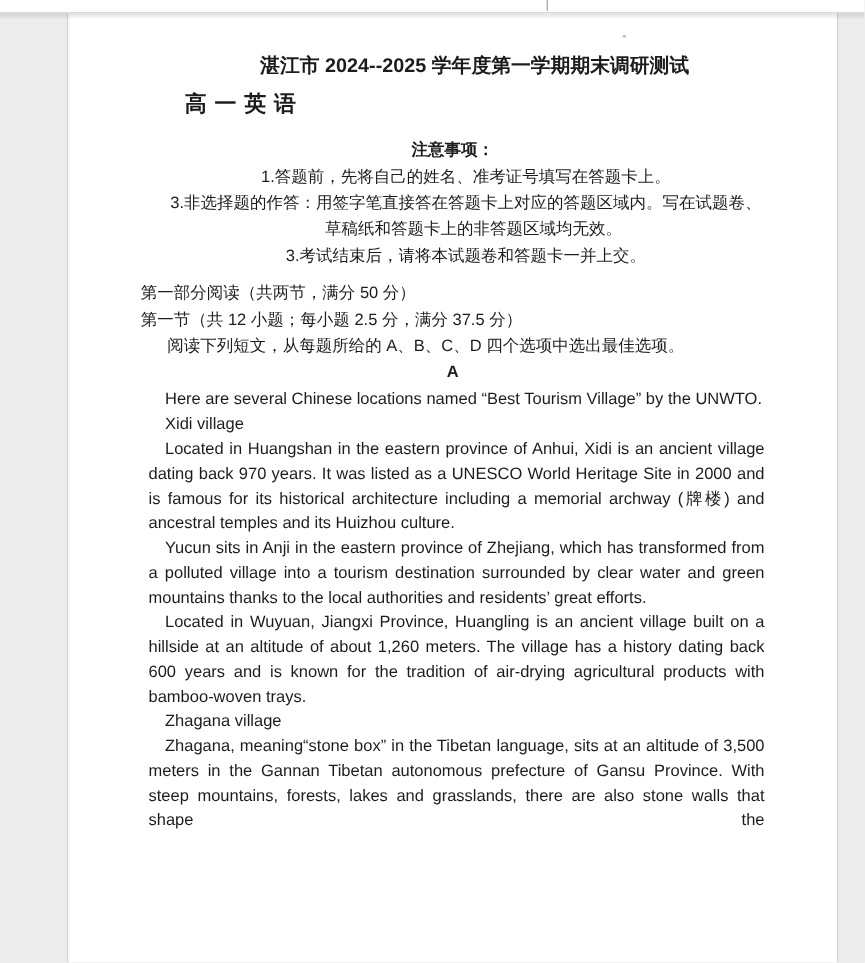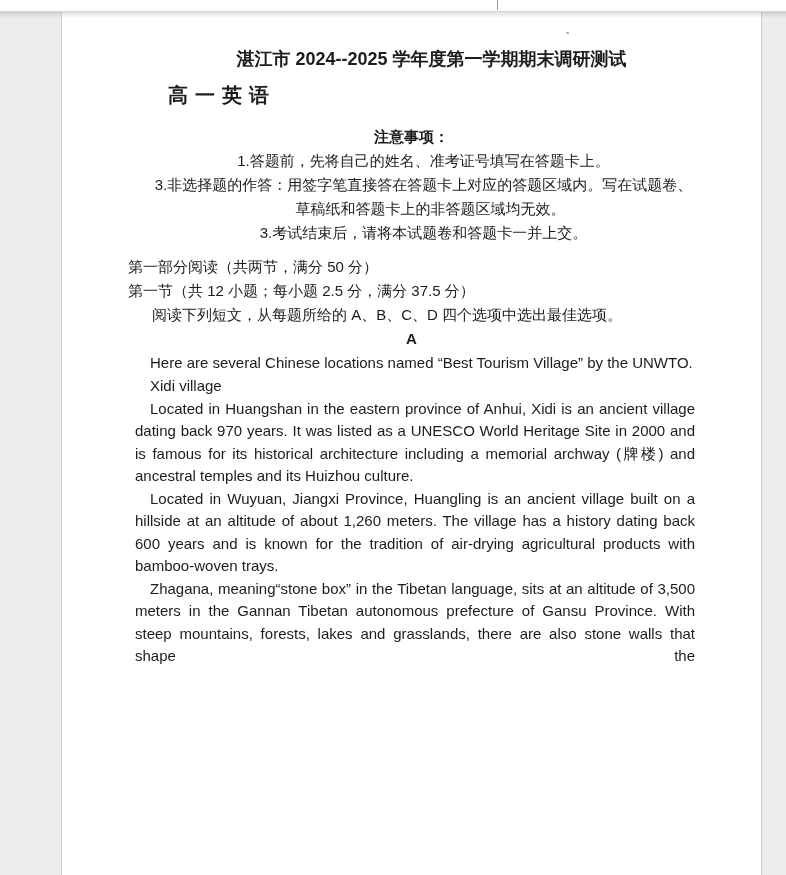--- a/index.html
+++ b/index.html
@@ -155,21 +155,23 @@
         <p class="sec">第一节（共 12 小题；每小题 2.5 分，满分 37.5 分）</p>
         <p class="sec sec-indent">阅读下列短文，从每题所给的 A、B、C、D 四个选项中选出最佳选项。</p>
 
         <p class="passage-label">A</p>
 
         <p class="para para-intro">Here are several Chinese locations named “Best Tourism Village” by the UNWTO.</p>
 
         <p class="vname">Xidi village</p>
         <p class="para">Located in Huangshan in the eastern province of Anhui, Xidi is an ancient village dating back 970 years. It was listed as a UNESCO World Heritage Site in 2000 and is famous for its historical architecture including a memorial archway (牌楼) and ancestral temples and its Huizhou culture.</p>
 
+        <p class="para">Yucun sits in Anji in the eastern province of Zhejiang, which has transformed from a polluted village into a tourism destination surrounded by clear water and green mountains thanks to the local authorities and residents’ great efforts.</p>
 
         <p class="para">Located in Wuyuan, Jiangxi Province, Huangling is an ancient village built on a hillside at an altitude of about 1,260 meters. The village has a history dating back 600 years and is known for the tradition of air-drying agricultural products with bamboo-woven trays.</p>
 
+        <p class="vname">Zhagana village</p>
         <p class="para para-cut">Zhagana, meaning“stone box” in the Tibetan language, sits at an altitude of 3,500 meters in the Gannan Tibetan autonomous prefecture of Gansu Province. With steep mountains, forests, lakes and grasslands, there are also stone walls that shape the</p>
 
       </div>
     </div>
   </div>
 </div>
 
 </body></html>

